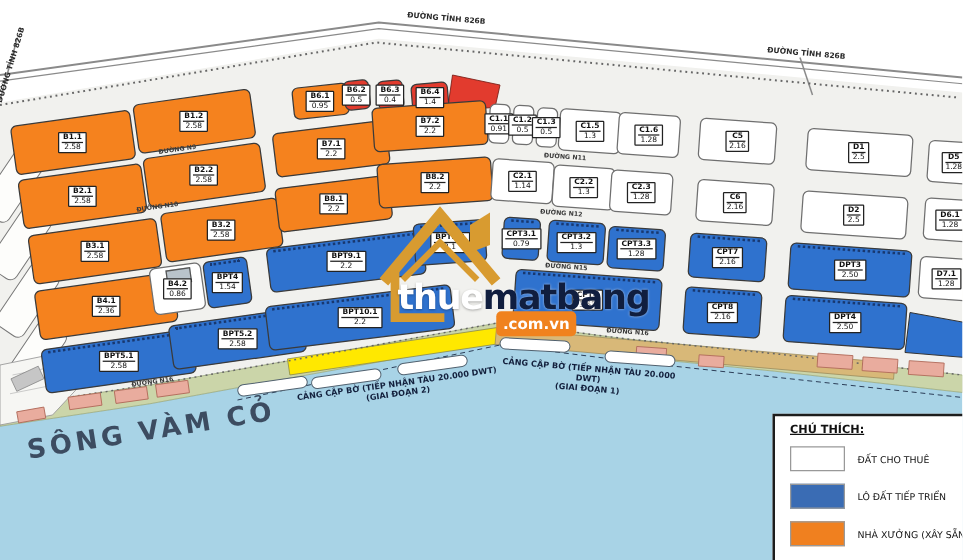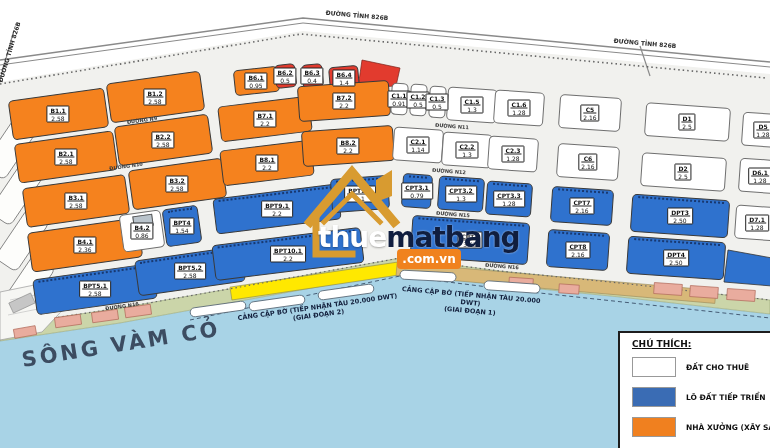--- a/index.html
+++ b/index.html
@@ -23,21 +23,21 @@
   .wm-text .p1{color:#ffffff;text-shadow:0 1px 2px rgba(0,0,0,.3);}
   .wm-text .p2{color:#101E3F;text-shadow:0 0 2px rgba(255,255,255,.65);}
   .wm-badge{position:absolute;left:397px;top:249px;width:64px;height:20px;background:#F0821E;color:#fff;
             font-weight:bold;font-size:12px;text-align:center;line-height:20px;border-radius:4px;z-index:7;}
   #wm-house{position:absolute;left:0;top:0;z-index:7;}
   .legend{position:absolute;left:618px;top:331px;width:185px;height:128px;background:#fff;border:2px solid #1d1d1d;
           z-index:9;padding:6px 0 0 12px;box-sizing:border-box;}
   .legend-title{font-size:9px;font-weight:bold;text-decoration:underline;color:#111;margin-bottom:8px;}
   .legend-row{display:flex;align-items:center;margin-bottom:10px;}
   .swatch{width:42px;height:18px;border:1px solid #999;margin-right:10px;flex:none;}
-  .legend-label{font-size:7.5px;font-weight:bold;color:#111;white-space:nowrap;}
+  .legend-label{font-size:7.5px;font-weight:normal;color:#111;white-space:nowrap;}
 </style>
 </head>
 <body>
 
 <div id="stage">
 
   <svg id="bg" width="770" height="448" viewBox="0 0 770 448">
     <polygon points="0,82 303,31 770,74 770,314 620,297 500,285 400,272 240,301 120,323 0,341" fill="#F1F1EE"></polygon>
     <polygon points="0,341 120,323 240,301 400,272 500,285 620,297 770,314 770,448 0,448" fill="#A8D3E6"></polygon>
     <polygon points="0,326 120,308 240,287 400,258 500,271 620,283 770,300 770,314 620,297 500,285 400,272 240,301 120,323 0,341" fill="#CBD5A9" stroke="#8a9a6a" stroke-width="0.5"></polygon>

